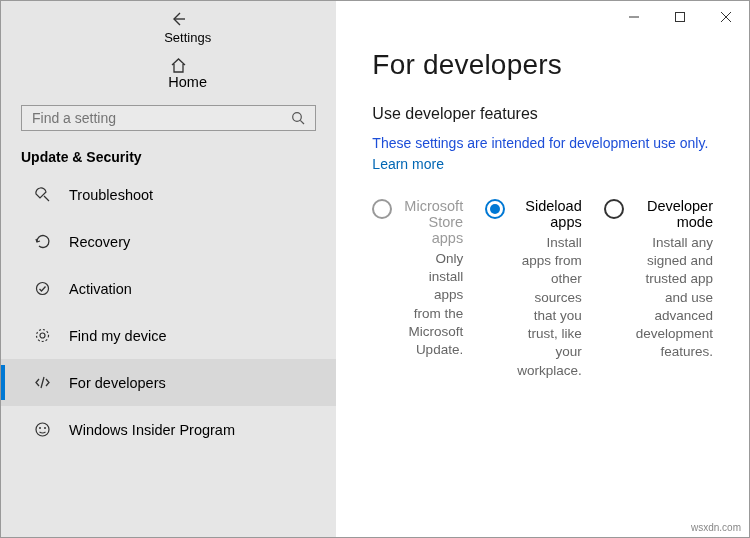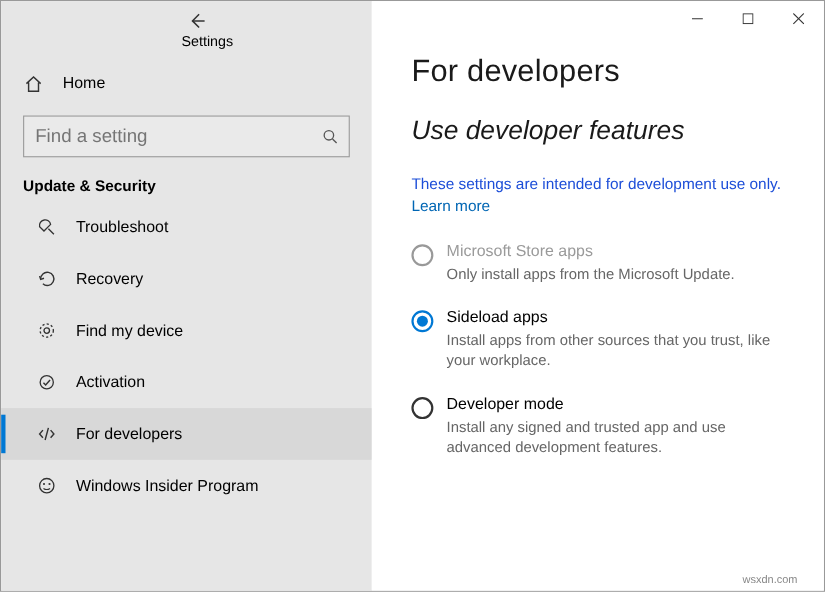--- a/index.html
+++ b/index.html
@@ -2,49 +2,49 @@
 <html><head>
 <meta charset="utf-8">
 <style>
 * { margin: 0; padding: 0; box-sizing: border-box; font-family: 'Segoe UI', Arial, sans-serif; }
 body { width: 750px; height: 538px; overflow: hidden; background: #fff; border: 1px solid #999; position: relative; }
 .window { display: flex; height: 100%; }
 .sidebar { width: 337px; background: #e6e6e6; height: 100%; display: flex; flex-direction: column; padding-top: 6px; }
 .topbar { display: flex; align-items: center; height: 38px; padding-left: 18px; flex-direction: column; }
 .back-btn { width: 24px; height: 24px; display: flex; align-items: center; justify-content: center; cursor: pointer; }
 .app-title { margin-left: 20px; font-size: 13px; color: #000; }
-.home-row { display: flex; align-items: center; height: 38px; padding-left: 20px; margin-top: 12px; cursor: pointer; }
+.home-row { display: flex; align-items: center; height: 38px; padding-left: 20px; margin-top: 12px; cursor: pointer; flex-direction: column; }
 .home-row .icon { width: 18px; display: flex; justify-content: center; }
 .home-row .label { margin-left: 18px; font-size: 14.5px; color: #000; }
 .search-wrap { margin: 10px 20px 0 20px; position: relative; }
-.search-input { width: 100%; height: 38px; border: 1px solid #999; background: #eaeaea; padding: 0 36px 0 10px; font-size: 17px; color: #555; outline: none; }
+.search-input { width: 100%; height: 26px; border: 1px solid #999; background: #eaeaea; padding: 0 36px 0 10px; font-size: 14px; color: #555; outline: none; }
 .search-icon { position: absolute; right: 10px; top: 50%; transform: translateY(-50%); width: 16px; height: 16px; display: flex; align-items: center; justify-content: center; pointer-events: none; }
 .section-title { font-weight: 600; font-size: 14px; color: #000; margin: 18px 0 6px 20px; }
 .nav-item { display: flex; align-items: center; height: 47px; padding-left: 32px; cursor: pointer; position: relative; }
 .nav-item .icon { width: 18px; display: flex; justify-content: center; }
 .nav-item .label { margin-left: 18px; font-size: 14.5px; color: #000; }
 .nav-item.selected::before { content: ''; position: absolute; left: 0; top: 6px; bottom: 6px; width: 4px; background: #0078d4; }
 .nav-item.selected { background: #d8d8d8; }
 .main { flex: 1; padding: 48px 36px 0 36px; background: #fff; position: relative; }
 .page-title { font-size: 28px; font-weight: 400; color: #1a1a1a; margin-bottom: 24px; letter-spacing: 0.2px; }
-.subheading { font-size: 24px; font-weight: 400; color: #1a1a1a; margin-bottom: 26px; font-style: italic; }
+.subheading { font-size: 16px; font-weight: 400; color: #1a1a1a; margin-bottom: 12px; }
 .desc { font-size: 14px; color: #1d4ed8; margin-bottom: 4px; }
 .link { font-size: 14px; color: #0066b4; cursor: pointer; display: inline-block; margin-bottom: 26px; }
-.radio-group { display: flex; flex-direction: column; gap: 22px; }
+.radio-group { display: flex; flex-direction: row; gap: 22px; text-align: right; }
 .radio-item { display: flex; gap: 12px; cursor: pointer; }
 .radio-circle { flex: 0 0 20px; width: 20px; height: 20px; border: 2px solid #333; border-radius: 50%; display: flex; align-items: center; justify-content: center; margin-top: 1px; }
 .radio-item.disabled .radio-circle { border-color: #999; }
 .radio-item.selected .radio-circle { border-color: #0078d4; }
 .radio-item.selected .radio-circle::after { content: ''; width: 10px; height: 10px; background: #0078d4; border-radius: 50%; }
 .radio-text .rtitle { font-size: 14.5px; color: #000; }
 .radio-item.disabled .radio-text .rtitle { color: #9a9a9a; }
 .radio-text .rdesc { font-size: 13.5px; color: #666; margin-top: 4px; line-height: 1.35; max-width: 340px; }
 .window-controls { position: absolute; top: 0; right: 0; display: flex; z-index: 10; }
 .win-btn { width: 46px; height: 32px; display: flex; align-items: center; justify-content: center; cursor: pointer; }
-.watermark { position: absolute; right: 24px; bottom: 4px; font-size: 10px; color: #888; }
+.watermark { position: absolute; right: 8px; bottom: 4px; font-size: 10px; color: #888; }
 svg { display: block; }
 </style>
 </head>
 <body>
 
 <div class="window-controls">
   <div class="win-btn">
       <svg width="10" height="10">
         <line x1="0" y1="5" x2="10" y2="5" stroke="#333" stroke-width="1"></line>
       </svg>
@@ -108,34 +108,34 @@
           <svg width="17" height="17" viewBox="0 0 17 17">
             <path d="M3 9 A6 6 0 1 1 5 13" fill="none" stroke="#333" stroke-width="1.3"></path>
             <path d="M2 6 L3 9 L6 8" fill="none" stroke="#333" stroke-width="1.3"></path>
           </svg>
         </span>
       <span class="label">Recovery</span>
     </div>
     <div class="nav-item">
       <span class="icon">
           <svg width="17" height="17" viewBox="0 0 17 17">
+            <circle cx="8.5" cy="8.5" r="6" fill="none" stroke="#333" stroke-width="1.2"></circle>
+            <path d="M5.5 9 L7.5 11 L11.5 6.5" fill="none" stroke="#333" stroke-width="1.3"></path>
+          </svg>
+        </span>
+      <span class="label">Activation</span>
+    </div>
+    <div class="nav-item">
+      <span class="icon">
+          <svg width="17" height="17" viewBox="0 0 17 17">
             <circle cx="8.5" cy="8.5" r="2.5" fill="none" stroke="#333" stroke-width="1.2"></circle>
             <circle cx="8.5" cy="8.5" r="6" fill="none" stroke="#333" stroke-width="1.2" stroke-dasharray="2 2"></circle>
           </svg>
         </span>
       <span class="label">Find my device</span>
-    </div>
-    <div class="nav-item">
-      <span class="icon">
-          <svg width="17" height="17" viewBox="0 0 17 17">
-            <circle cx="8.5" cy="8.5" r="6" fill="none" stroke="#333" stroke-width="1.2"></circle>
-            <path d="M5.5 9 L7.5 11 L11.5 6.5" fill="none" stroke="#333" stroke-width="1.3"></path>
-          </svg>
-        </span>
-      <span class="label">Activation</span>
     </div>
     <div class="nav-item selected">
       <span class="icon">
           <svg width="17" height="17" viewBox="0 0 17 17">
             <path d="M5 5 L2 8.5 L5 12 M12 5 L15 8.5 L12 12 M10 3 L7 14" fill="none" stroke="#333" stroke-width="1.3"></path>
           </svg>
         </span>
       <span class="label">For developers</span>
     </div>
     <div class="nav-item">

